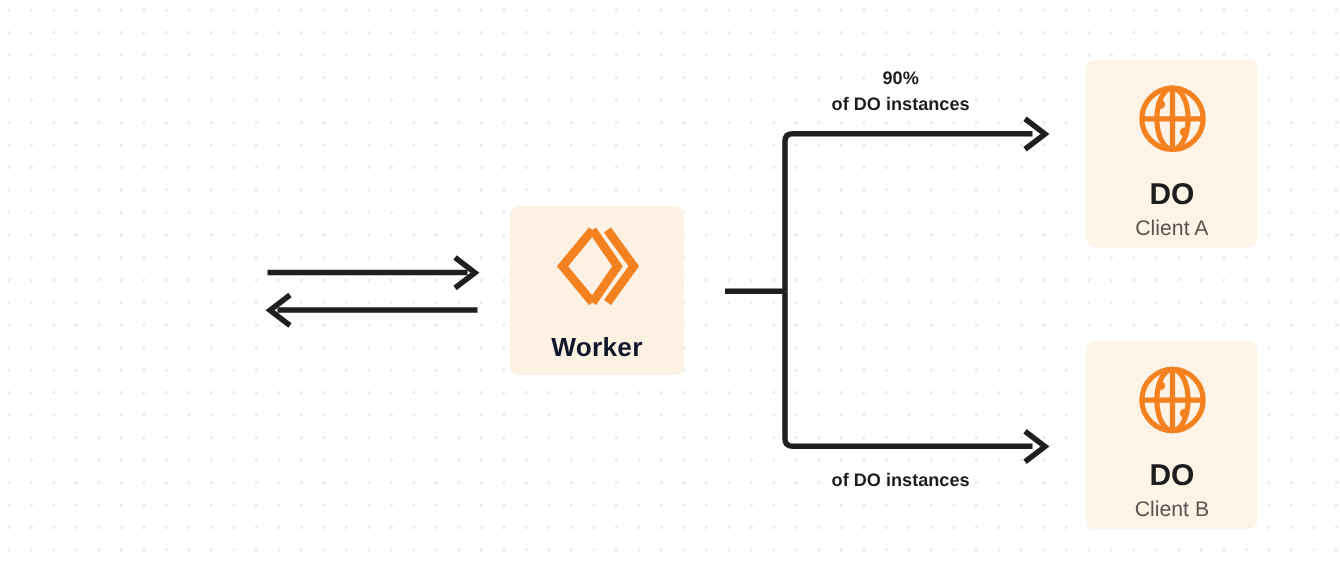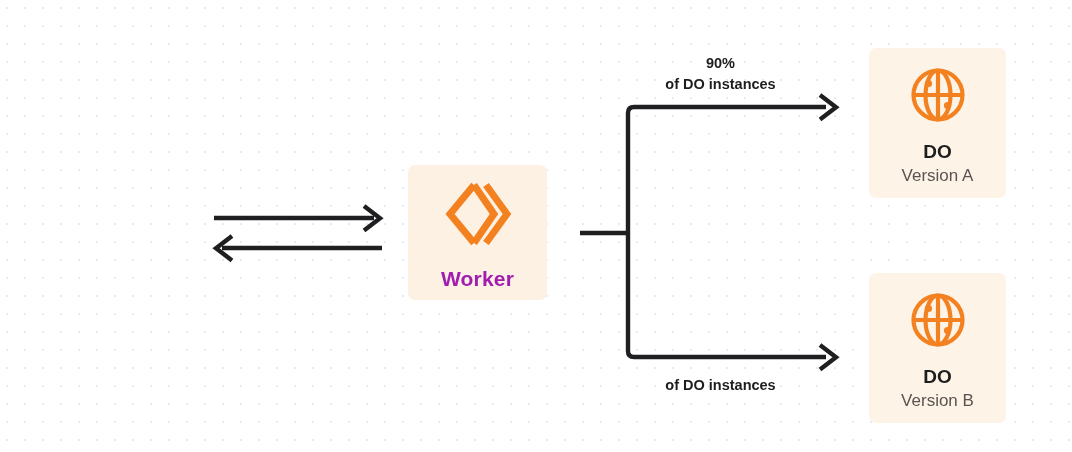--- a/index.html
+++ b/index.html
@@ -60,38 +60,38 @@
     background: #fdf1e3;
     border-radius: 7px;
   }
   .worker-icon {
     margin-top: 6px;
     margin-bottom: 16px;
   }
   .worker-label {
     font-size: 21px;
     font-weight: bold;
-    color: #a21caf;
+    color: #0f172a;
     letter-spacing: .2px;
   }
   
   .do-node {
     left: 869px;
     width: 137px;
     height: 150px;
     background: #fdf3e7;
     border-radius: 7px;
     justify-content: flex-start;
     padding-top: 19px;
   }
   #node-do-a { top: 48px; }
   #node-do-b { top: 273px; }
   .do-icon { margin-bottom: 14px; }
   .do-title {
-    font-size: 19px;
+    font-size: 24px;
     font-weight: bold;
     color: #1d1d1d;
     line-height: 1.15;
   }
   .do-sub {
     font-size: 17px;
     font-weight: normal;
     color: #5b5450;
     line-height: 1.3;
     margin-top: 2px;
@@ -179,31 +179,31 @@
       <svg width="56" height="56" viewBox="0 0 56 56" xmlns="http://www.w3.org/2000/svg">
         <circle cx="28" cy="28" r="24.5" fill="none" stroke="#f48120" stroke-width="4.2"></circle>
         <line x1="28" y1="3.5" x2="28" y2="52.5" stroke="#f48120" stroke-width="4.2"></line>
         <line x1="3.5" y1="28" x2="52.5" y2="28" stroke="#f48120" stroke-width="4.2"></line>
         <ellipse cx="28" cy="28" rx="12.5" ry="24.5" fill="none" stroke="#f48120" stroke-width="4.2"></ellipse>
         <circle cx="18.5" cy="16.5" r="3.6" fill="#f48120"></circle>
         <circle cx="37.5" cy="38.5" r="3.6" fill="#f48120"></circle>
       </svg>
     </span>
     <span class="do-title">DO</span>
-    <span class="do-sub">Version A</span>
+    <span class="do-sub">Client A</span>
   </div>
 
   <div class="node do-node" id="node-do-b">
     <span class="do-icon">
       <svg width="56" height="56" viewBox="0 0 56 56" xmlns="http://www.w3.org/2000/svg">
         <circle cx="28" cy="28" r="24.5" fill="none" stroke="#f48120" stroke-width="4.2"></circle>
         <line x1="28" y1="3.5" x2="28" y2="52.5" stroke="#f48120" stroke-width="4.2"></line>
         <line x1="3.5" y1="28" x2="52.5" y2="28" stroke="#f48120" stroke-width="4.2"></line>
         <ellipse cx="28" cy="28" rx="12.5" ry="24.5" fill="none" stroke="#f48120" stroke-width="4.2"></ellipse>
         <circle cx="18.5" cy="16.5" r="3.6" fill="#f48120"></circle>
         <circle cx="37.5" cy="38.5" r="3.6" fill="#f48120"></circle>
       </svg>
     </span>
     <span class="do-title">DO</span>
-    <span class="do-sub">Version B</span>
+    <span class="do-sub">Client B</span>
   </div>
 
 </div>
 
 </body></html>

